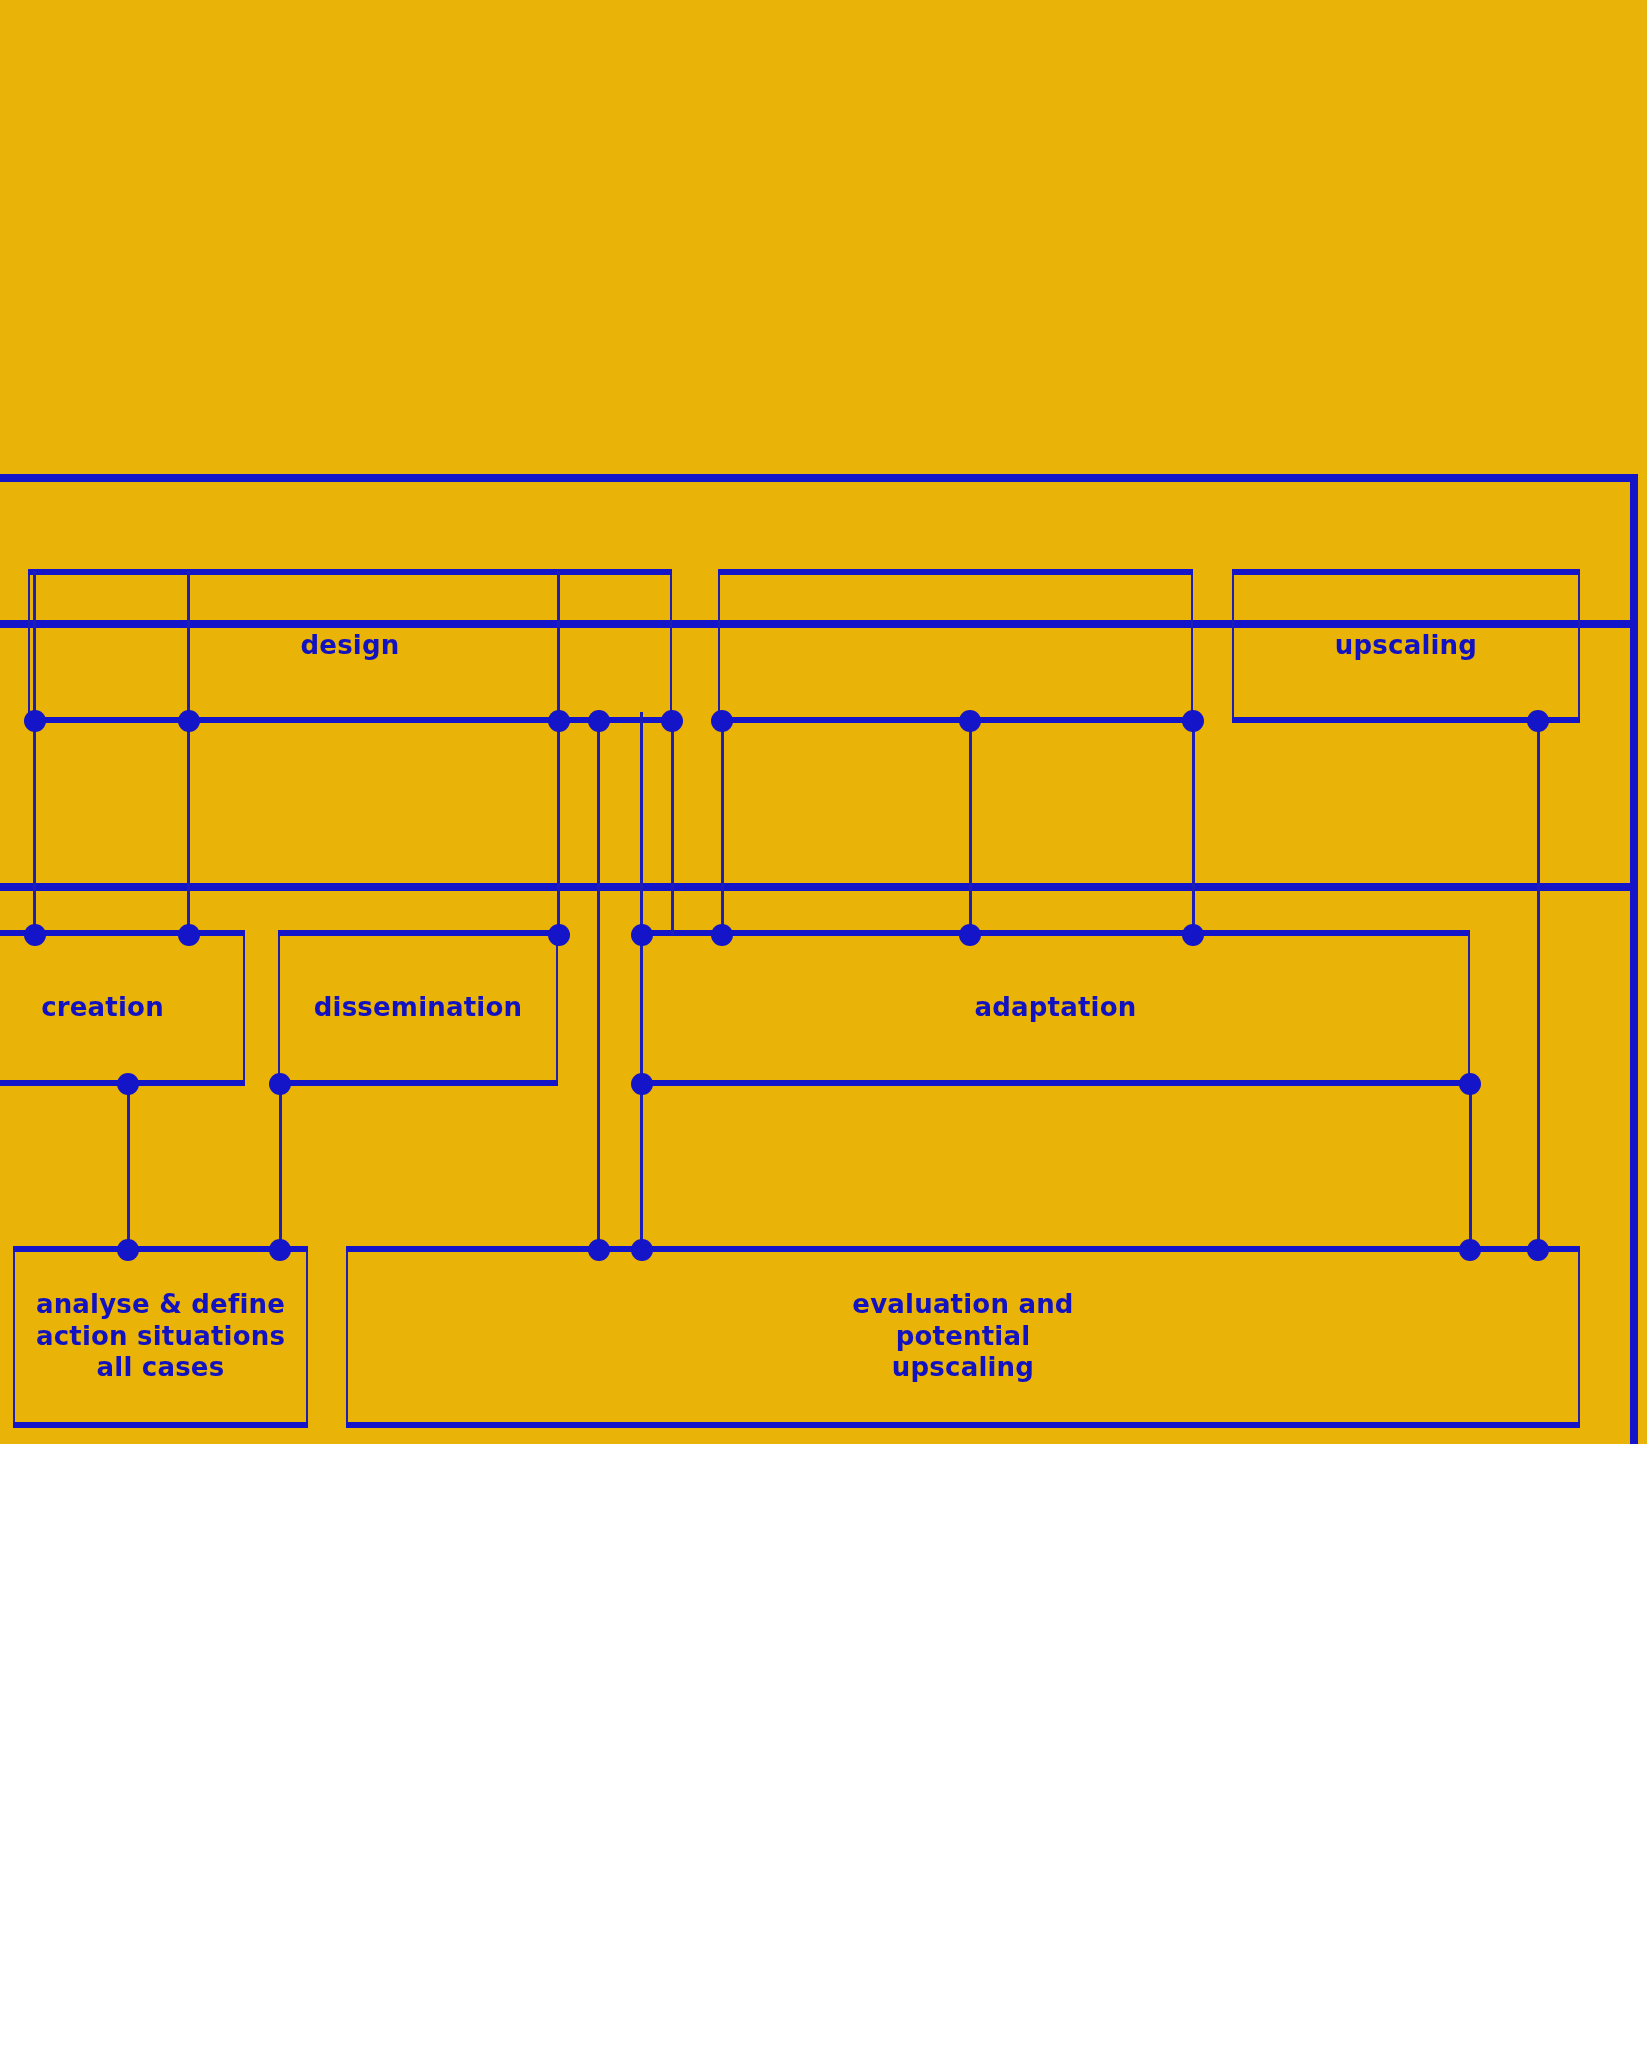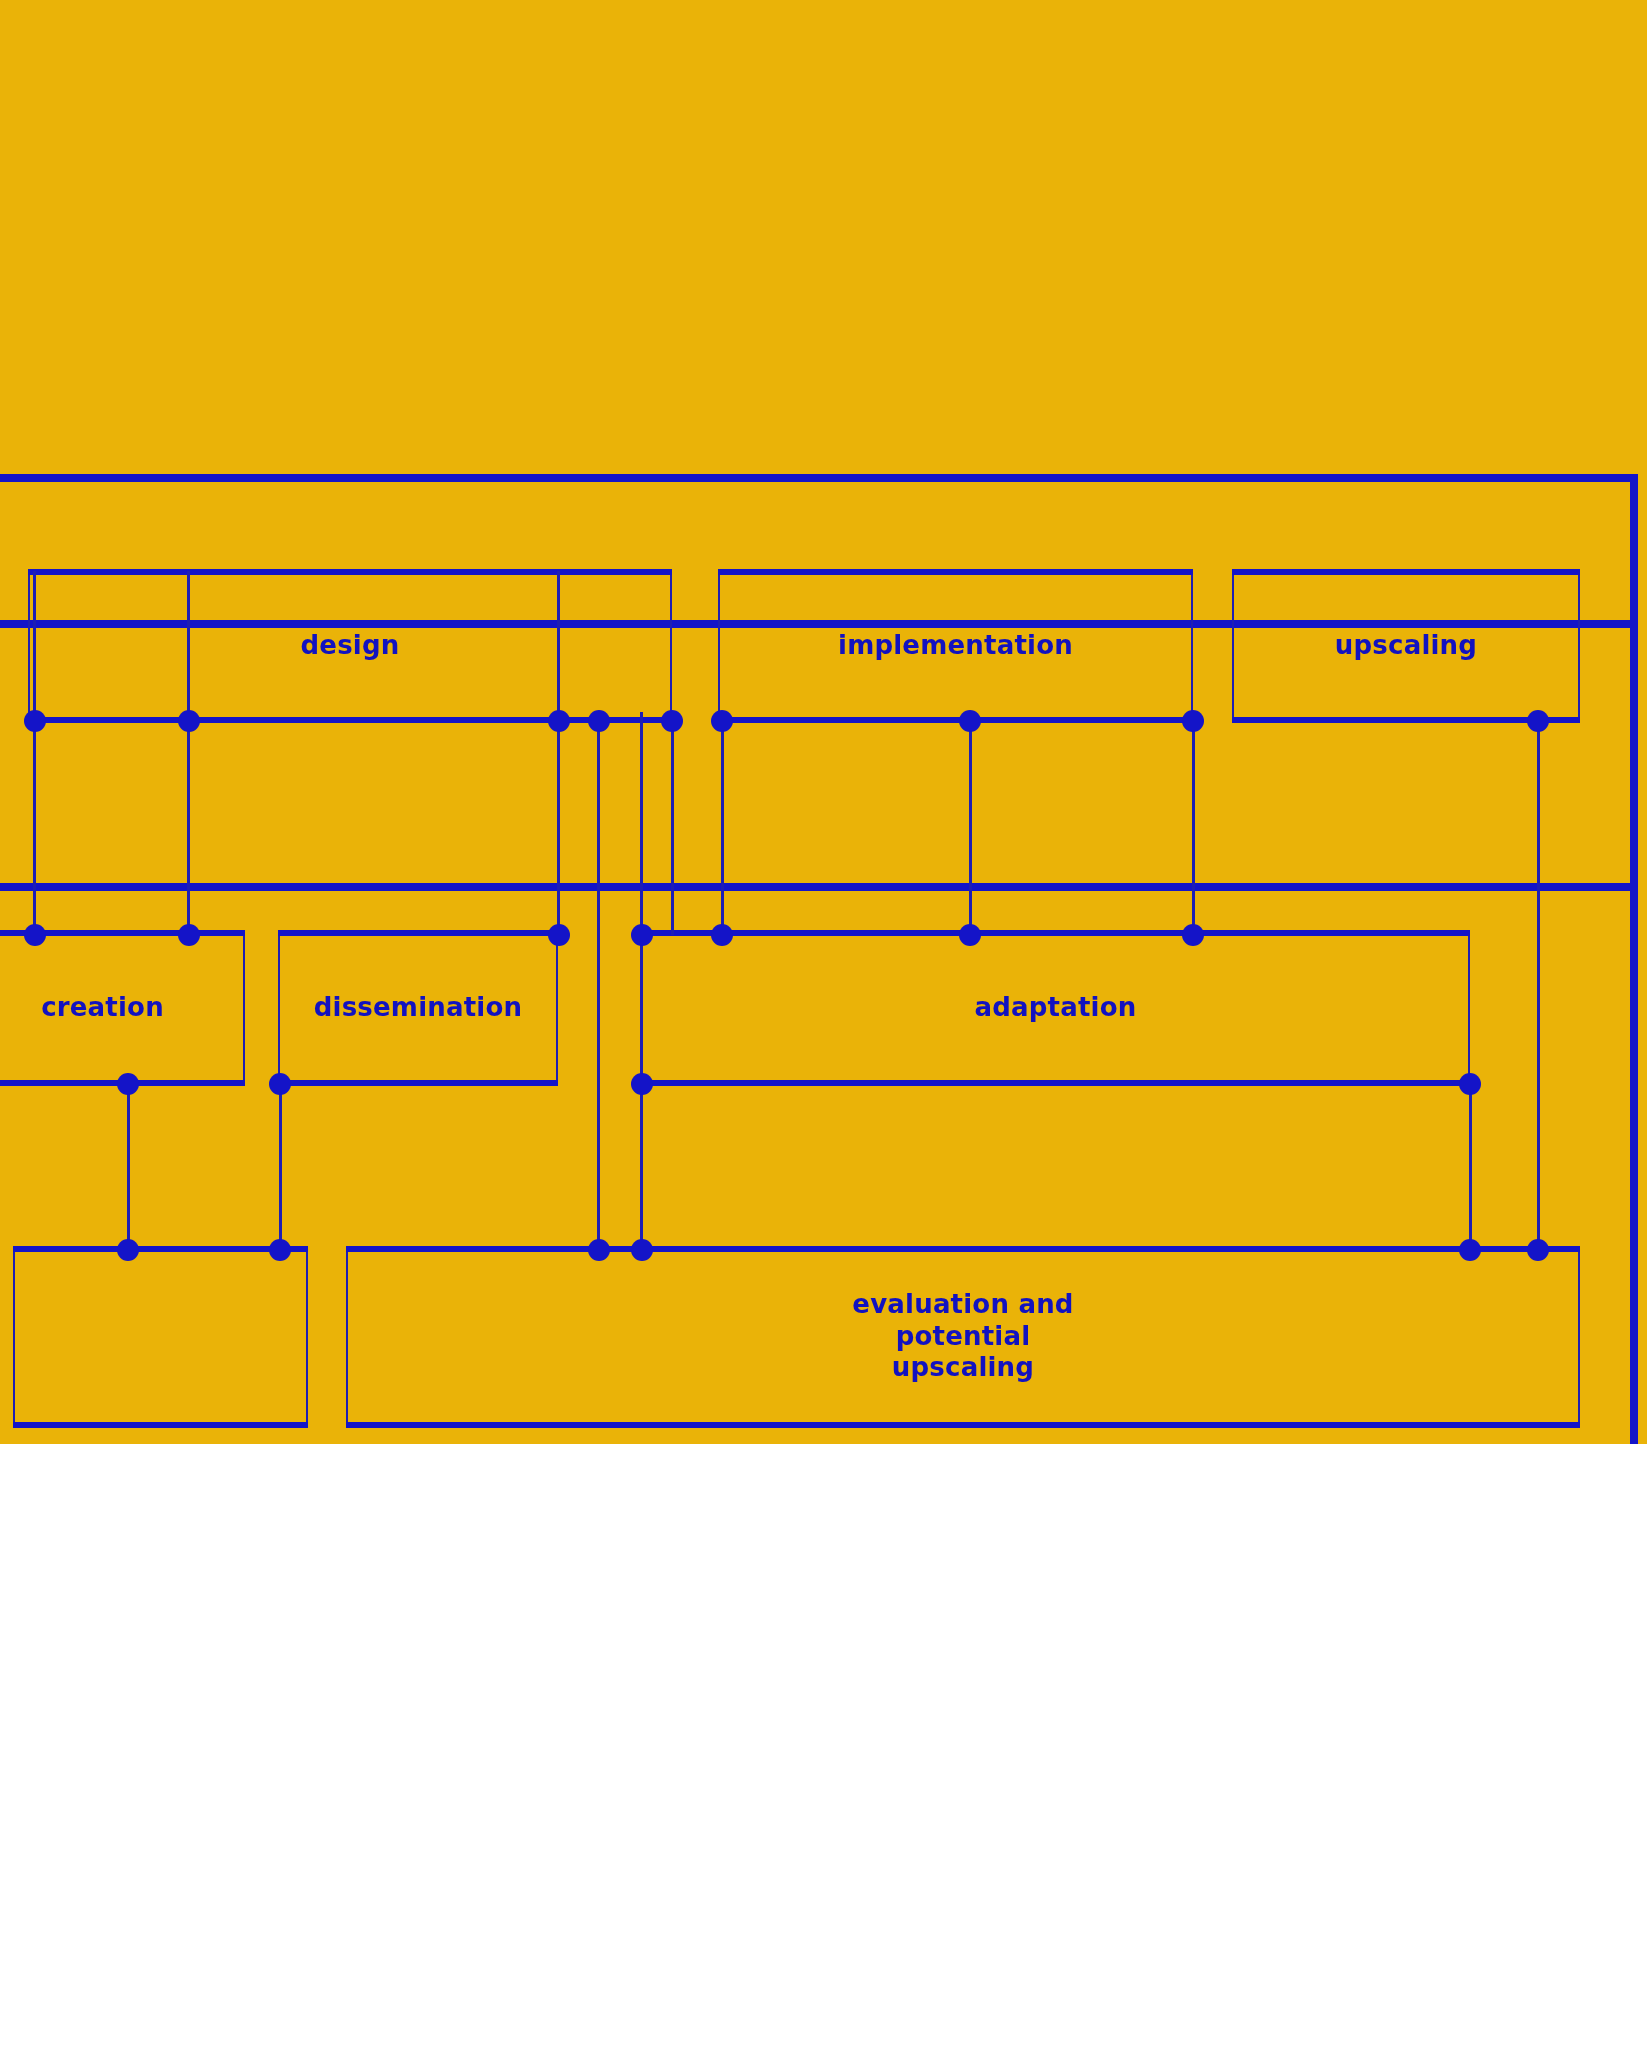--- a/index.html
+++ b/index.html
@@ -95,21 +95,20 @@
 
   <div class="node-box" style="left:28px; top:571px; width:644px; height:150px;">
     <div class="box-top"></div>
     <div class="box-bottom"></div>
     <div class="node-label">design</div>
   </div>
 
   <div class="node-box" style="left:718px; top:571px; width:475px; height:150px;">
     <div class="box-top"></div>
     <div class="box-bottom"></div>
-    <div class="node-label">implementation</div>
   </div>
 
   <div class="node-box" style="left:1232px; top:571px; width:348px; height:150px;">
     <div class="box-top"></div>
     <div class="box-bottom"></div>
     <div class="node-label">upscaling</div>
   </div>
 
   <div class="node-box" style="left:-40px; top:932px; width:285px; height:152px;">
     <div class="box-top"></div>
@@ -125,20 +124,23 @@
 
   <div class="node-box" style="left:278px; top:932px; width:280px; height:152px;">
     <div class="box-top"></div>
     <div class="box-bottom"></div>
     <div class="node-label">dissemination</div>
   </div>
 
   <div class="node-box" style="left:13px; top:1248px; width:295px; height:178px;">
     <div class="box-top"></div>
     <div class="box-bottom"></div>
+    <div class="node-label">analyse &amp; define
+action situations
+all cases</div>
   </div>
 
   <div class="node-box" style="left:346px; top:1248px; width:1234px; height:178px;text-decoration:underline;">
     <div class="box-top"></div>
     <div class="box-bottom"></div>
     <div class="node-label">evaluation and
 potential
 upscaling</div>
   </div>
 

